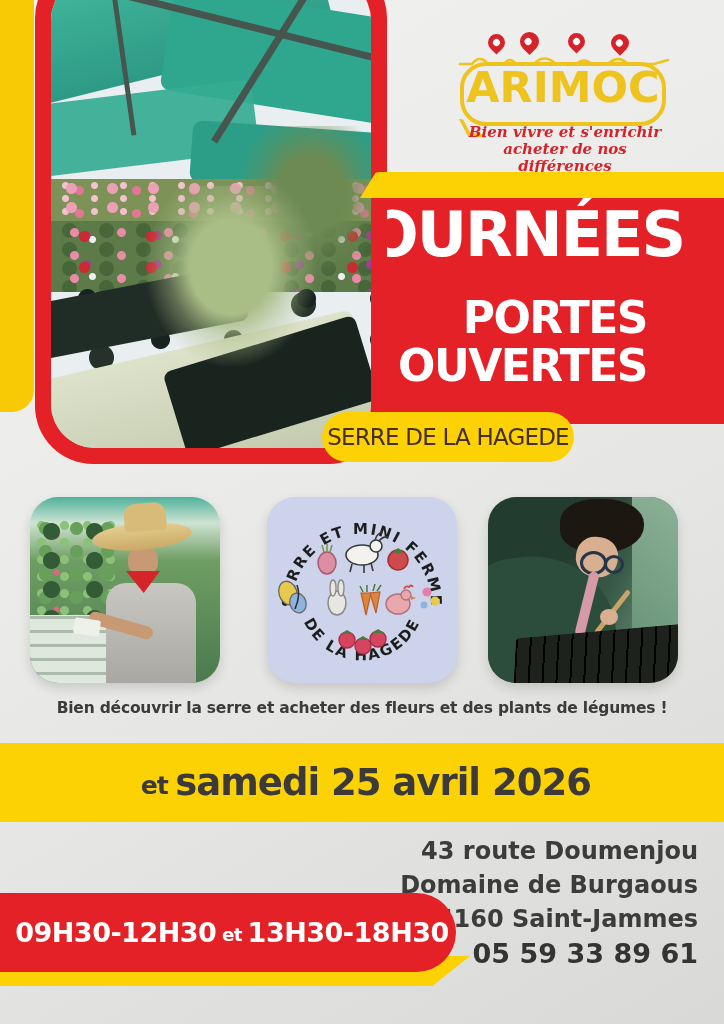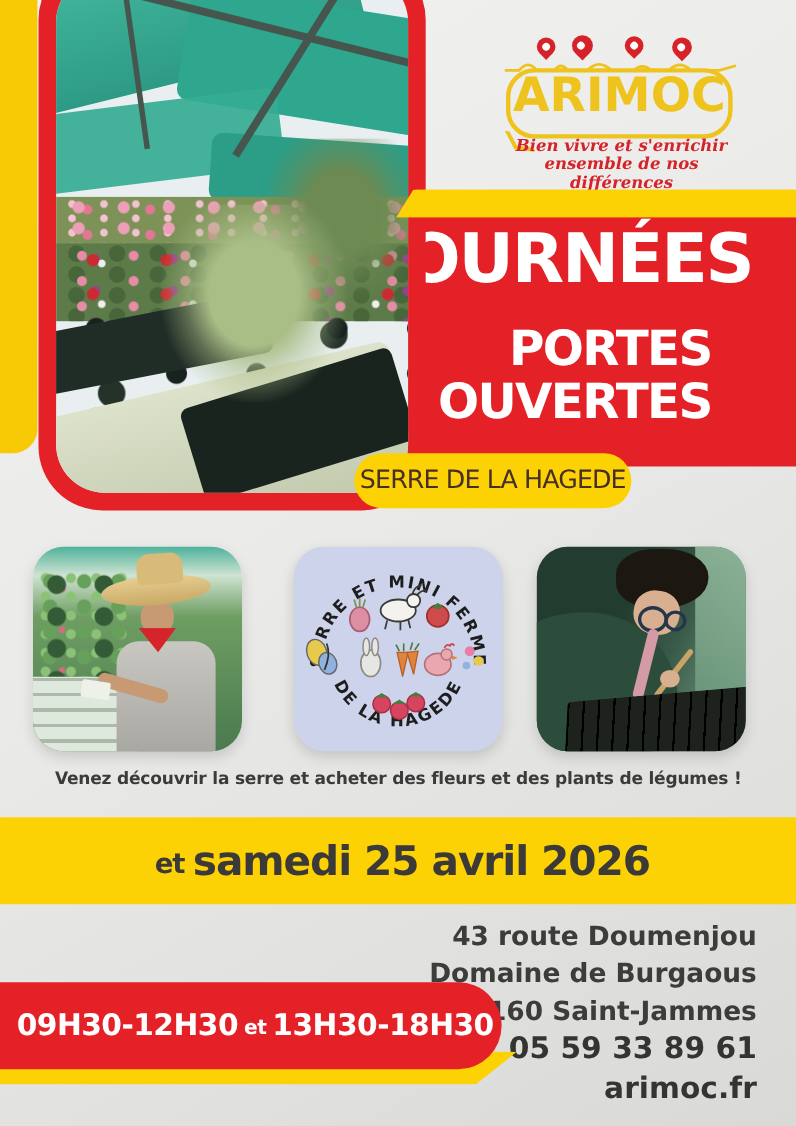--- a/index.html
+++ b/index.html
@@ -112,21 +112,21 @@
     background-image:repeating-linear-gradient(90deg,#000 0 2px,#1e221d 2px 14px),repeating-linear-gradient(0deg,rgba(0,0,0,.9) 0 2px,rgba(60,66,56,.55) 2px 12px);}
 
   
   .invite{left:0;top:699px;width:724px;text-align:center;font-size:15.5px;font-weight:bold;
     letter-spacing:-0.2px;color:#3b3b3b;z-index:2;}
   .date-banner{left:0;top:743px;width:724px;height:79px;background:#fdd205;z-index:2;
     display:flex;align-items:center;justify-content:center;color:#3b3a39;
     font-size:37px;font-weight:900;letter-spacing:-1px;}
   .et{font-size:.68em;font-weight:800;display:inline-block;transform:translateY(.1em);margin:0 .30em;}
 
-  .contact{right:36px;top:834px;text-align:right;color:#3c3c3b;z-index:4;}
+  .contact{right:26px;top:834px;text-align:right;color:#3c3c3b;z-index:4;}
   .c-line{font-size:24px;font-weight:bold;line-height:34px;}
   .c-strong{font-size:27px;font-weight:900;line-height:36px;color:#343433;}
 
   .hours-underlay{left:0;top:956px;width:470px;height:30px;background:#fdd205;
     clip-path:polygon(0 0,100% 0,92% 100%,0 100%);z-index:5;}
   .hours-banner{left:0;top:893px;width:456px;height:79px;background:#e42127;border-radius:0 42px 42px 0;z-index:6;
     display:flex;align-items:center;justify-content:center;color:#fff;
     font-size:27px;font-weight:900;letter-spacing:-0.5px;padding-left:8px;box-sizing:border-box;}
 </style>
 </head>
@@ -173,21 +173,21 @@
     <span class="pin pinC"></span>
     <span class="pin pinD"></span>
     <svg class="wavy" viewBox="0 0 214 14" preserveAspectRatio="none">
       <path d="M2 12 L14 12 Q22 2 30 12 L46 12 Q52 4 58 12 L76 12 Q86 1 98 12 L118 12 Q126 5 134 12 L150 12 Q160 2 170 12 L196 12 L210 8" fill="none" stroke="#eec31e" stroke-width="2.6" stroke-linecap="round"></path>
     </svg>
     <div class="bubble">
       <span class="brand">ARIMOC</span>
     </div>
     <div class="bubble-tail"></div>
     <div class="tagline tg1">Bien vivre et s'enrichir</div>
-    <div class="tagline tg2">ensemble de nos différences</div>
+    <div class="tagline tg2">acheter de nos différences</div>
   </div>
 
   <div class="abs gphoto g1">
     <div class="m-plants"></div>
     <div class="m-shelf"></div>
     <div class="m-torso"></div>
     <div class="m-face"></div>
     <div class="m-bandana"></div>
     <div class="m-hatbrim"></div>
     <div class="m-hattop"></div>
@@ -262,33 +262,32 @@
     <div class="s-hair"></div>
     <div class="s-face"></div>
     <div class="s-glass1"></div>
     <div class="s-glass2"></div>
     <div class="s-strap"></div>
     <div class="s-stick"></div>
     <div class="s-hand"></div>
     <div class="s-tray"></div>
   </div>
 
-  <div class="abs invite">Venez découvrir la serre et acheter des fleurs et des plants de légumes !</div>
+  <div class="abs invite">Bien découvrir la serre et acheter des fleurs et des plants de légumes !</div>
 
   <div class="abs date-banner">
     <span class="et">et</span>
     <span>samedi 25 avril 2026</span>
   </div>
 
   <div class="abs contact">
     <div class="c-line">43 route Doumenjou</div>
     <div class="c-line">Domaine de Burgaous</div>
     <div class="c-line">64160 Saint-Jammes</div>
     <div class="c-strong">05 59 33 89 61</div>
-    <div class="c-strong">arimoc.fr</div>
   </div>
 
   <div class="abs hours-underlay"></div>
   <div class="abs hours-banner">
     <span>09H30-12H30</span>
     <span class="et">et</span>
     <span>13H30-18H30</span>
   </div>
 
 </div>

